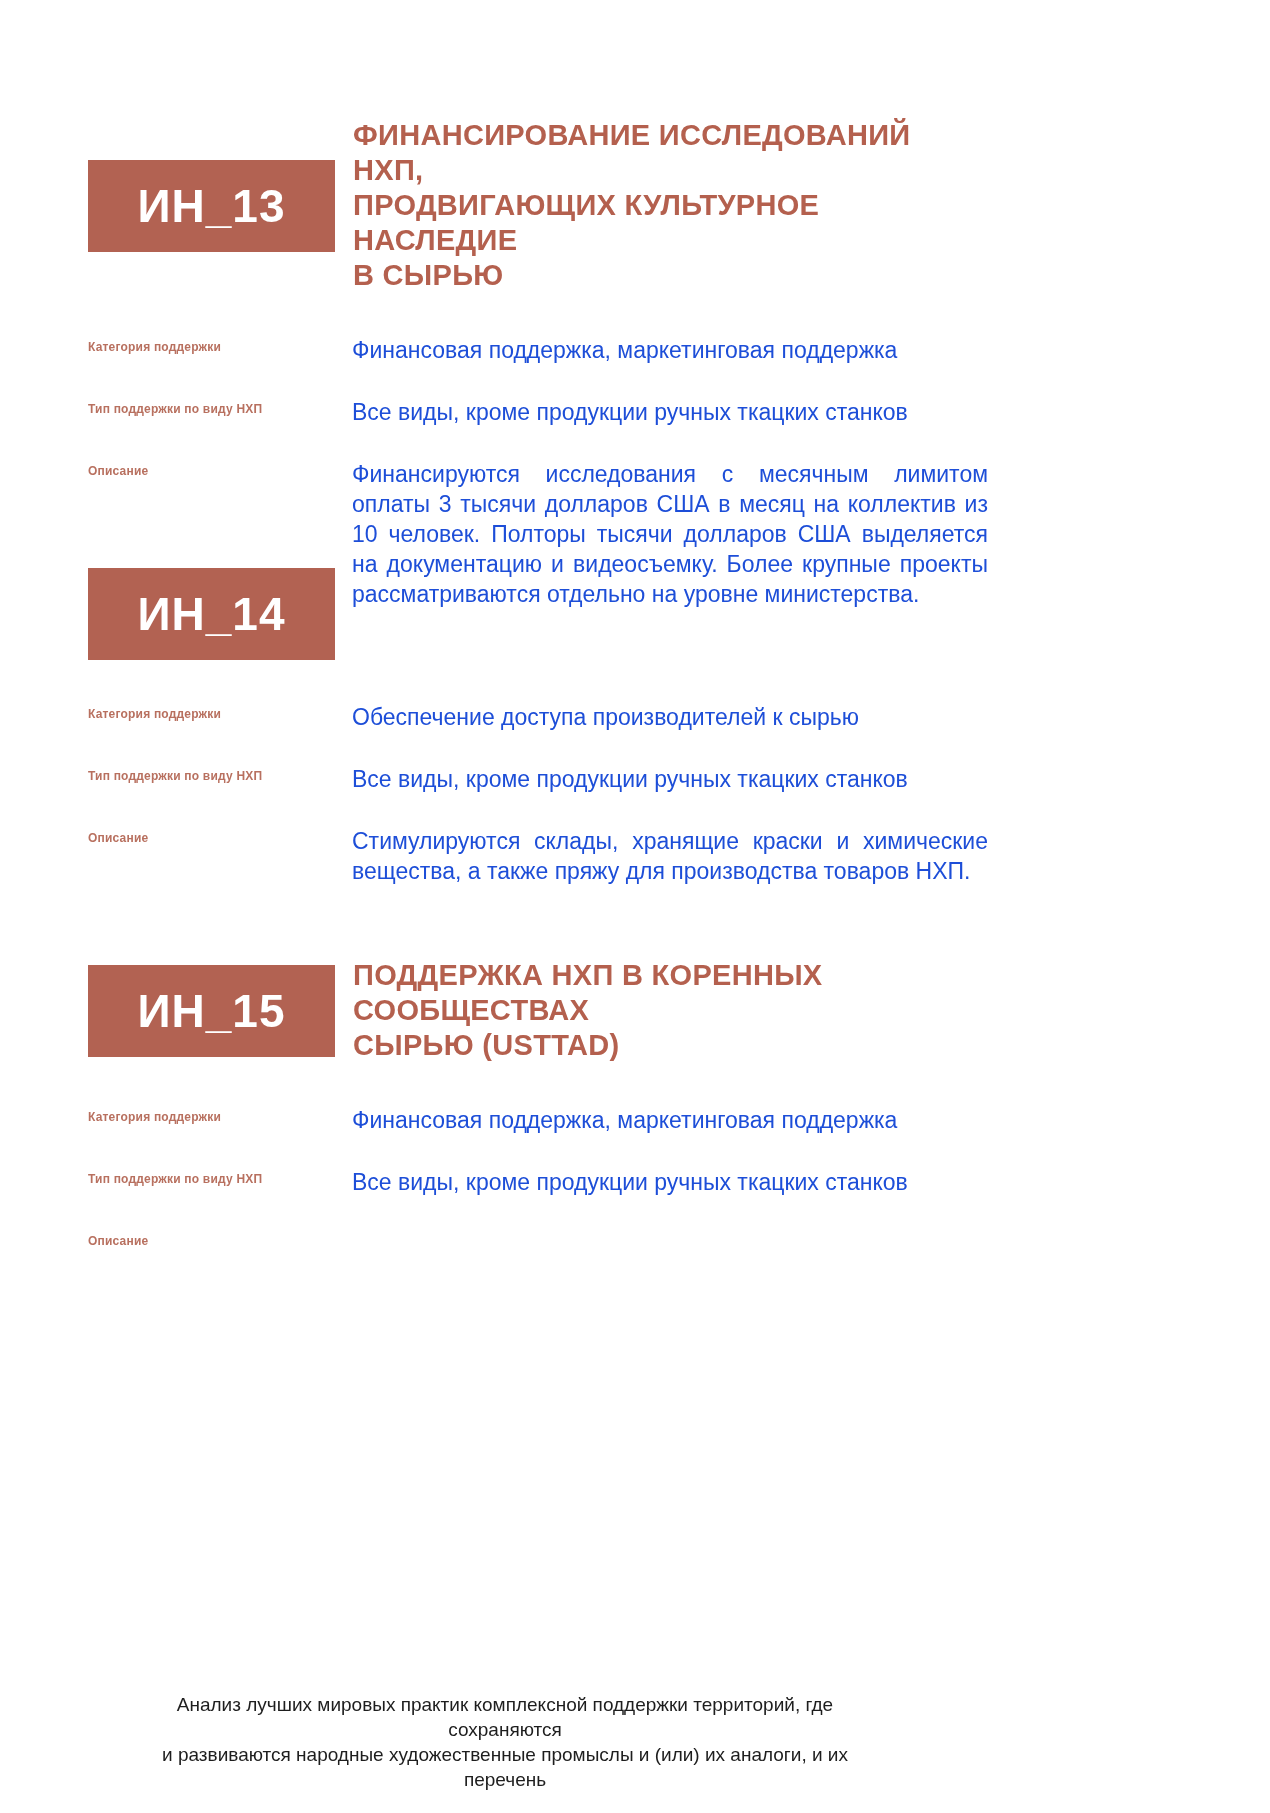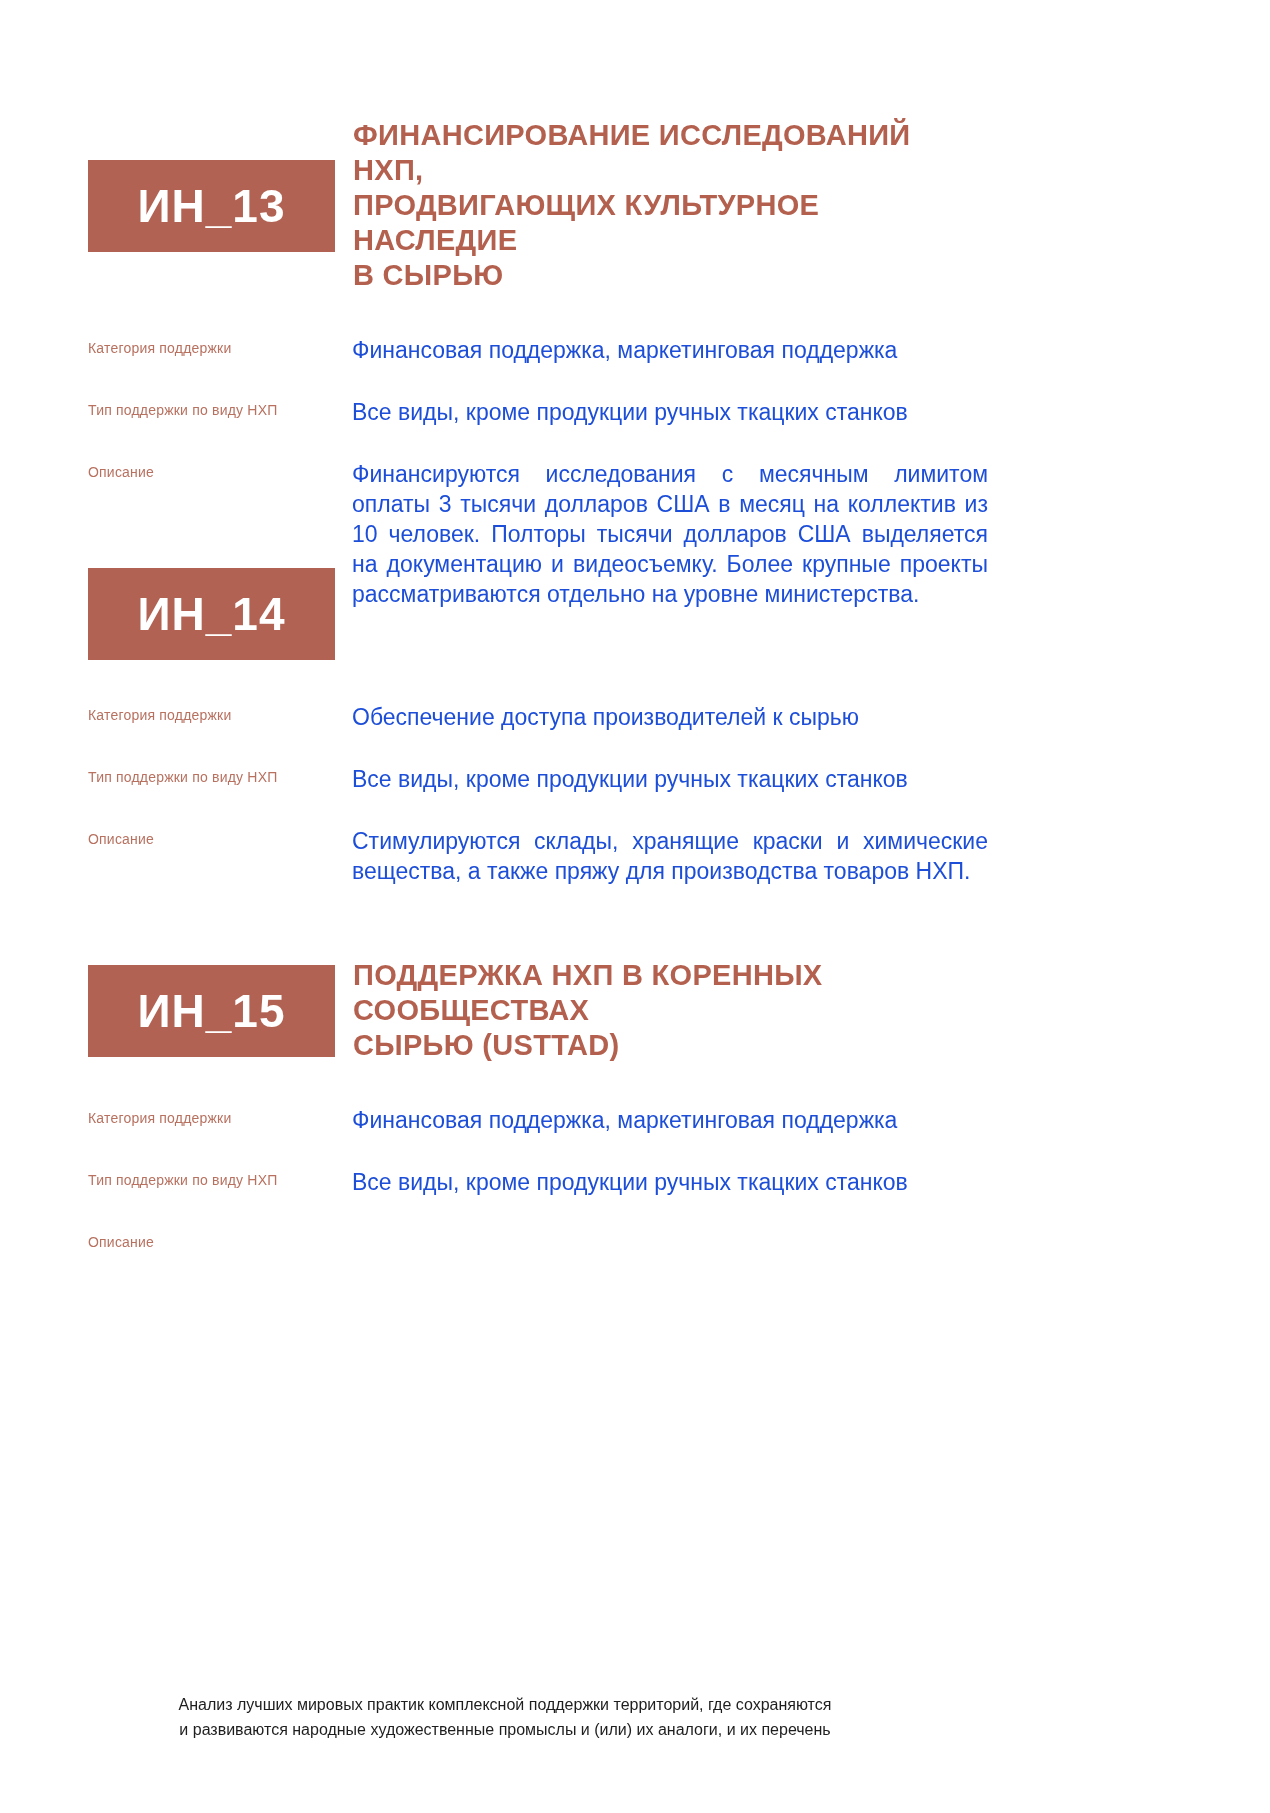--- a/index.html
+++ b/index.html
@@ -42,39 +42,39 @@
     color: #b4604e;
     white-space: pre-line;
     letter-spacing: 0.3px;
   }
   .row { display: flex; margin-top: 32px; }
   .row.first { margin-top: 42px; }
   .row-label {
     flex: none;
     width: 264px;
     padding-top: 5px;
-    font-size: 14px;
-    font-weight: normal;
+    font-size: 12px;
+    font-weight: bold;
     color: #b8705f;
     letter-spacing: 0.2px;
   }
   .row-value {
     flex: 1;
     font-size: 23px;
     line-height: 30px;
     color: #1d4ed8;
   }
   .row-value.justify { text-align: justify; }
   .footer {
     position: absolute;
     top: 1692px;
     right: 183px;
     width: 724px;
     text-align: center;
-    font-size: 16px;
+    font-size: 19px;
     line-height: 25px;
     color: #1e1e1e;
   }
   .page-num {
     position: absolute;
     top: 1694px;
     left: 1128px;
     font-size: 17px;
     font-weight: bold;
     color: #111111;

